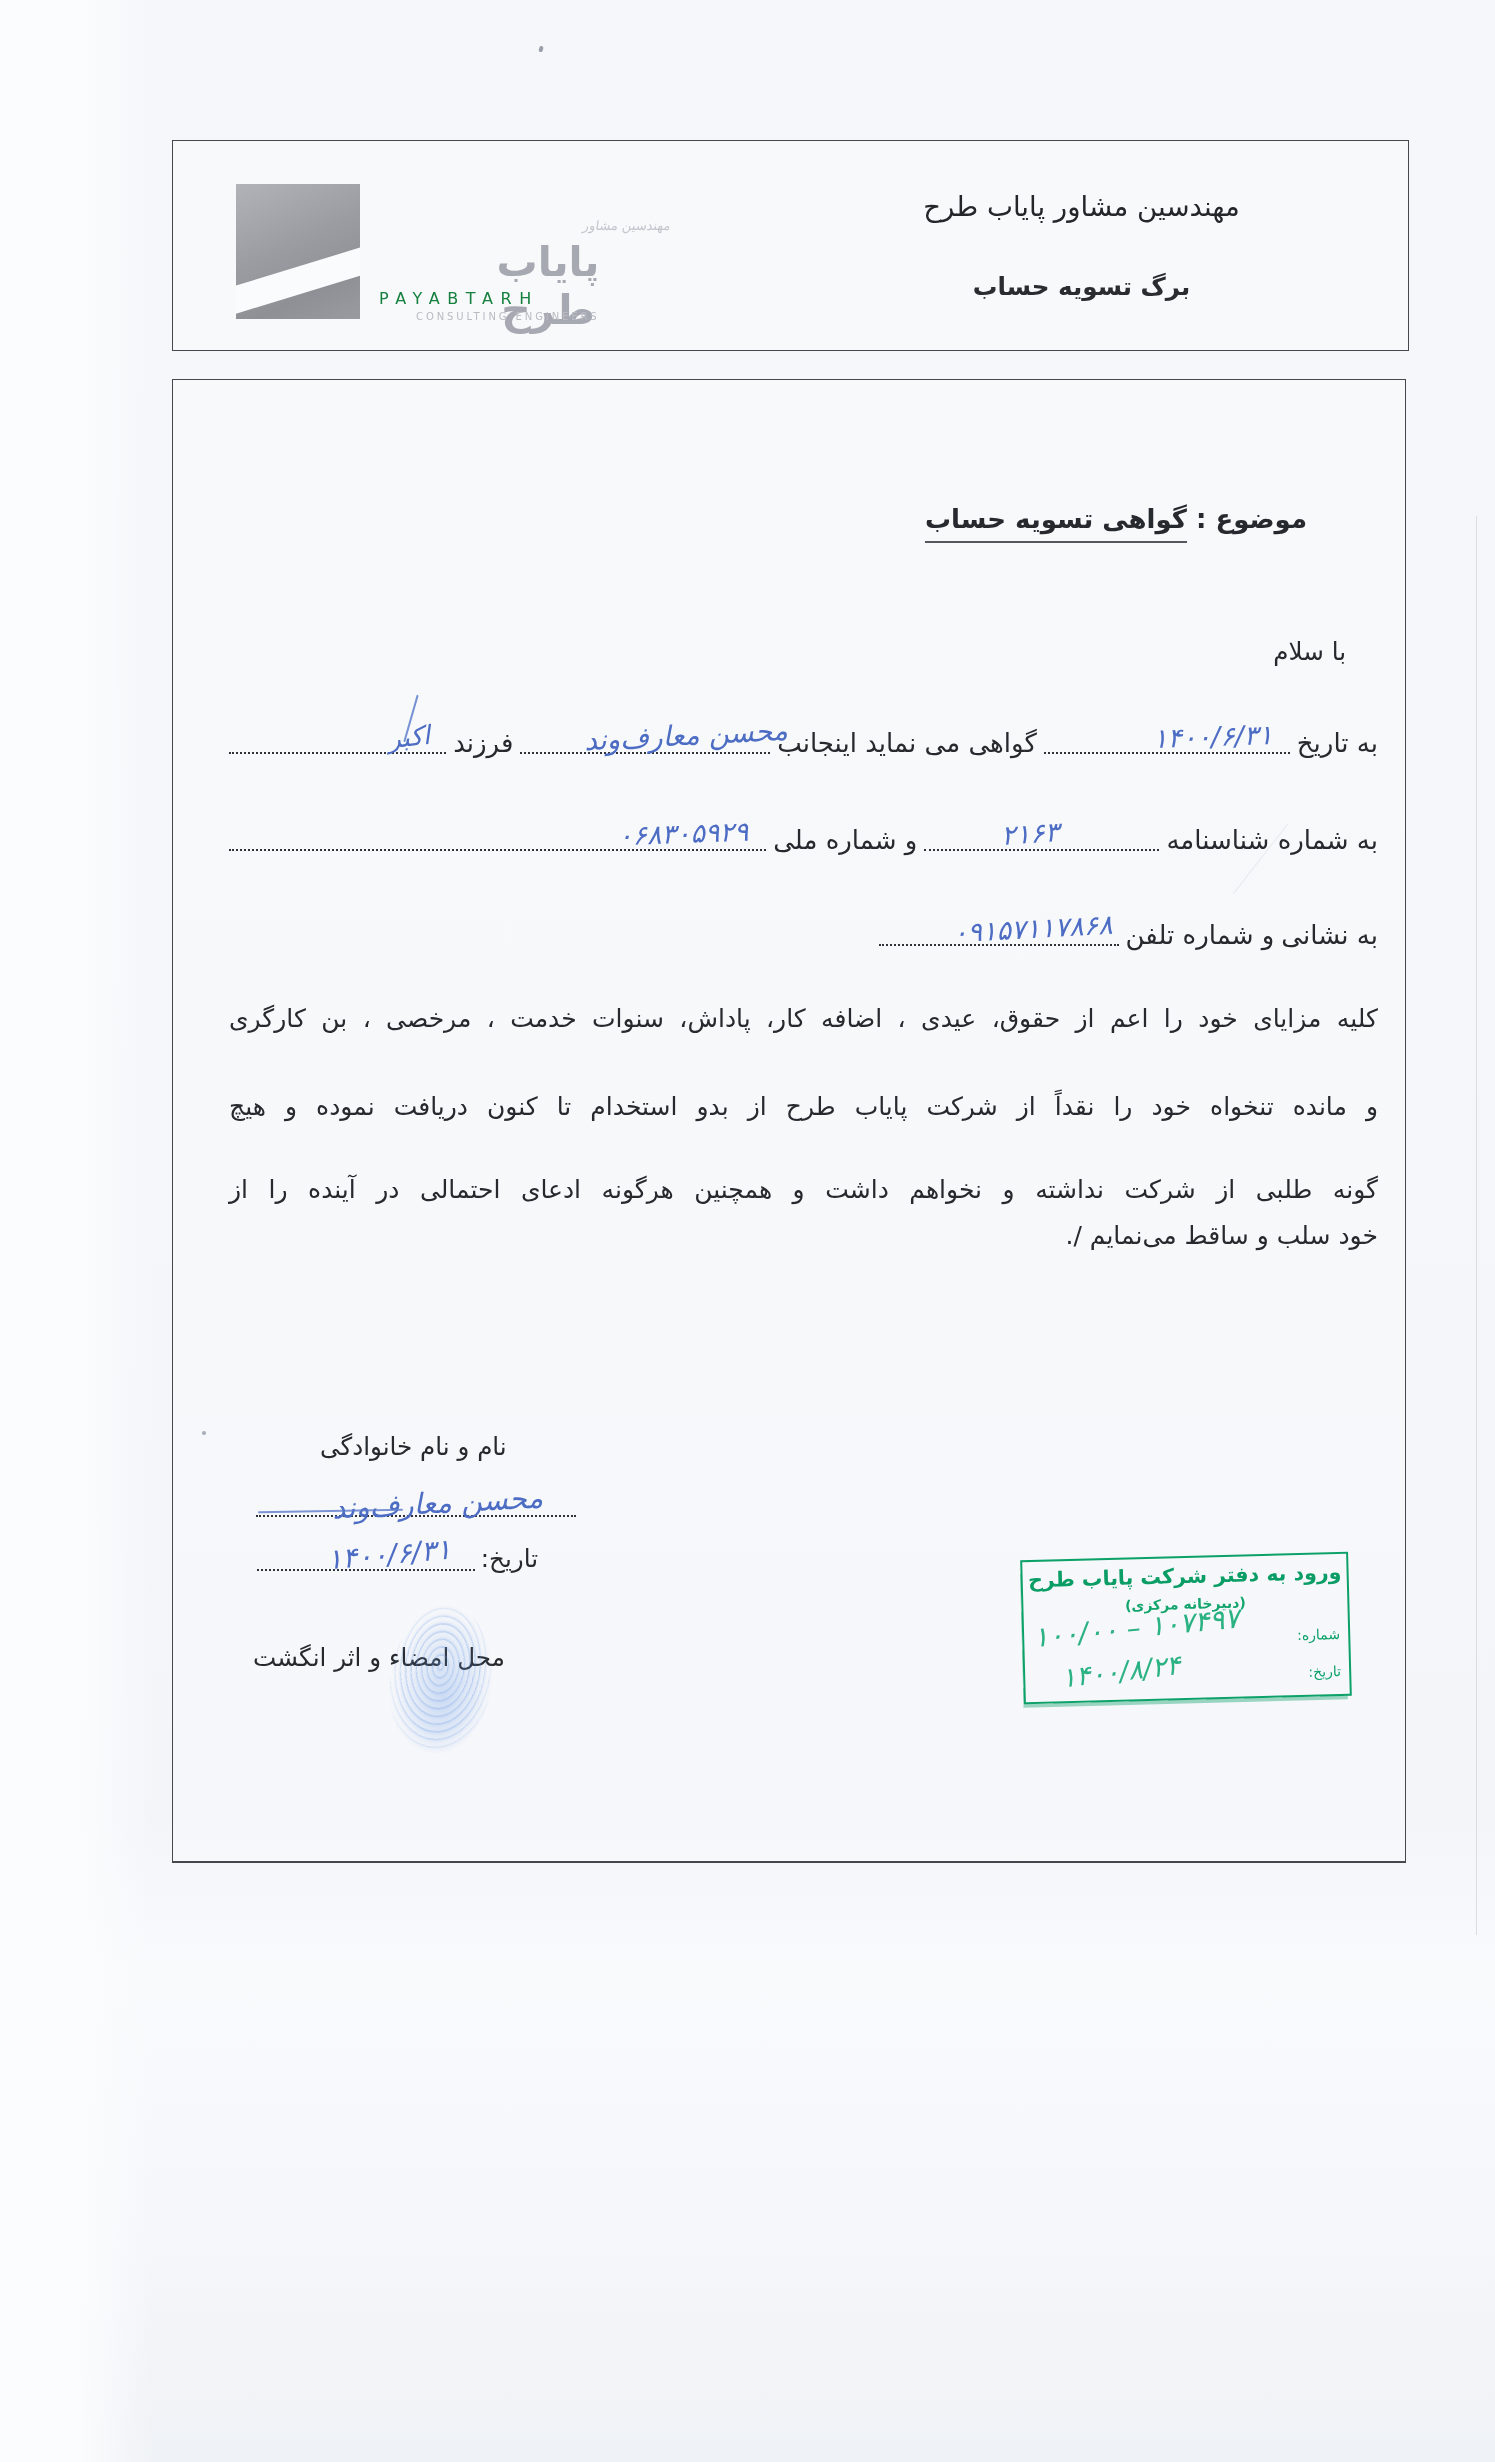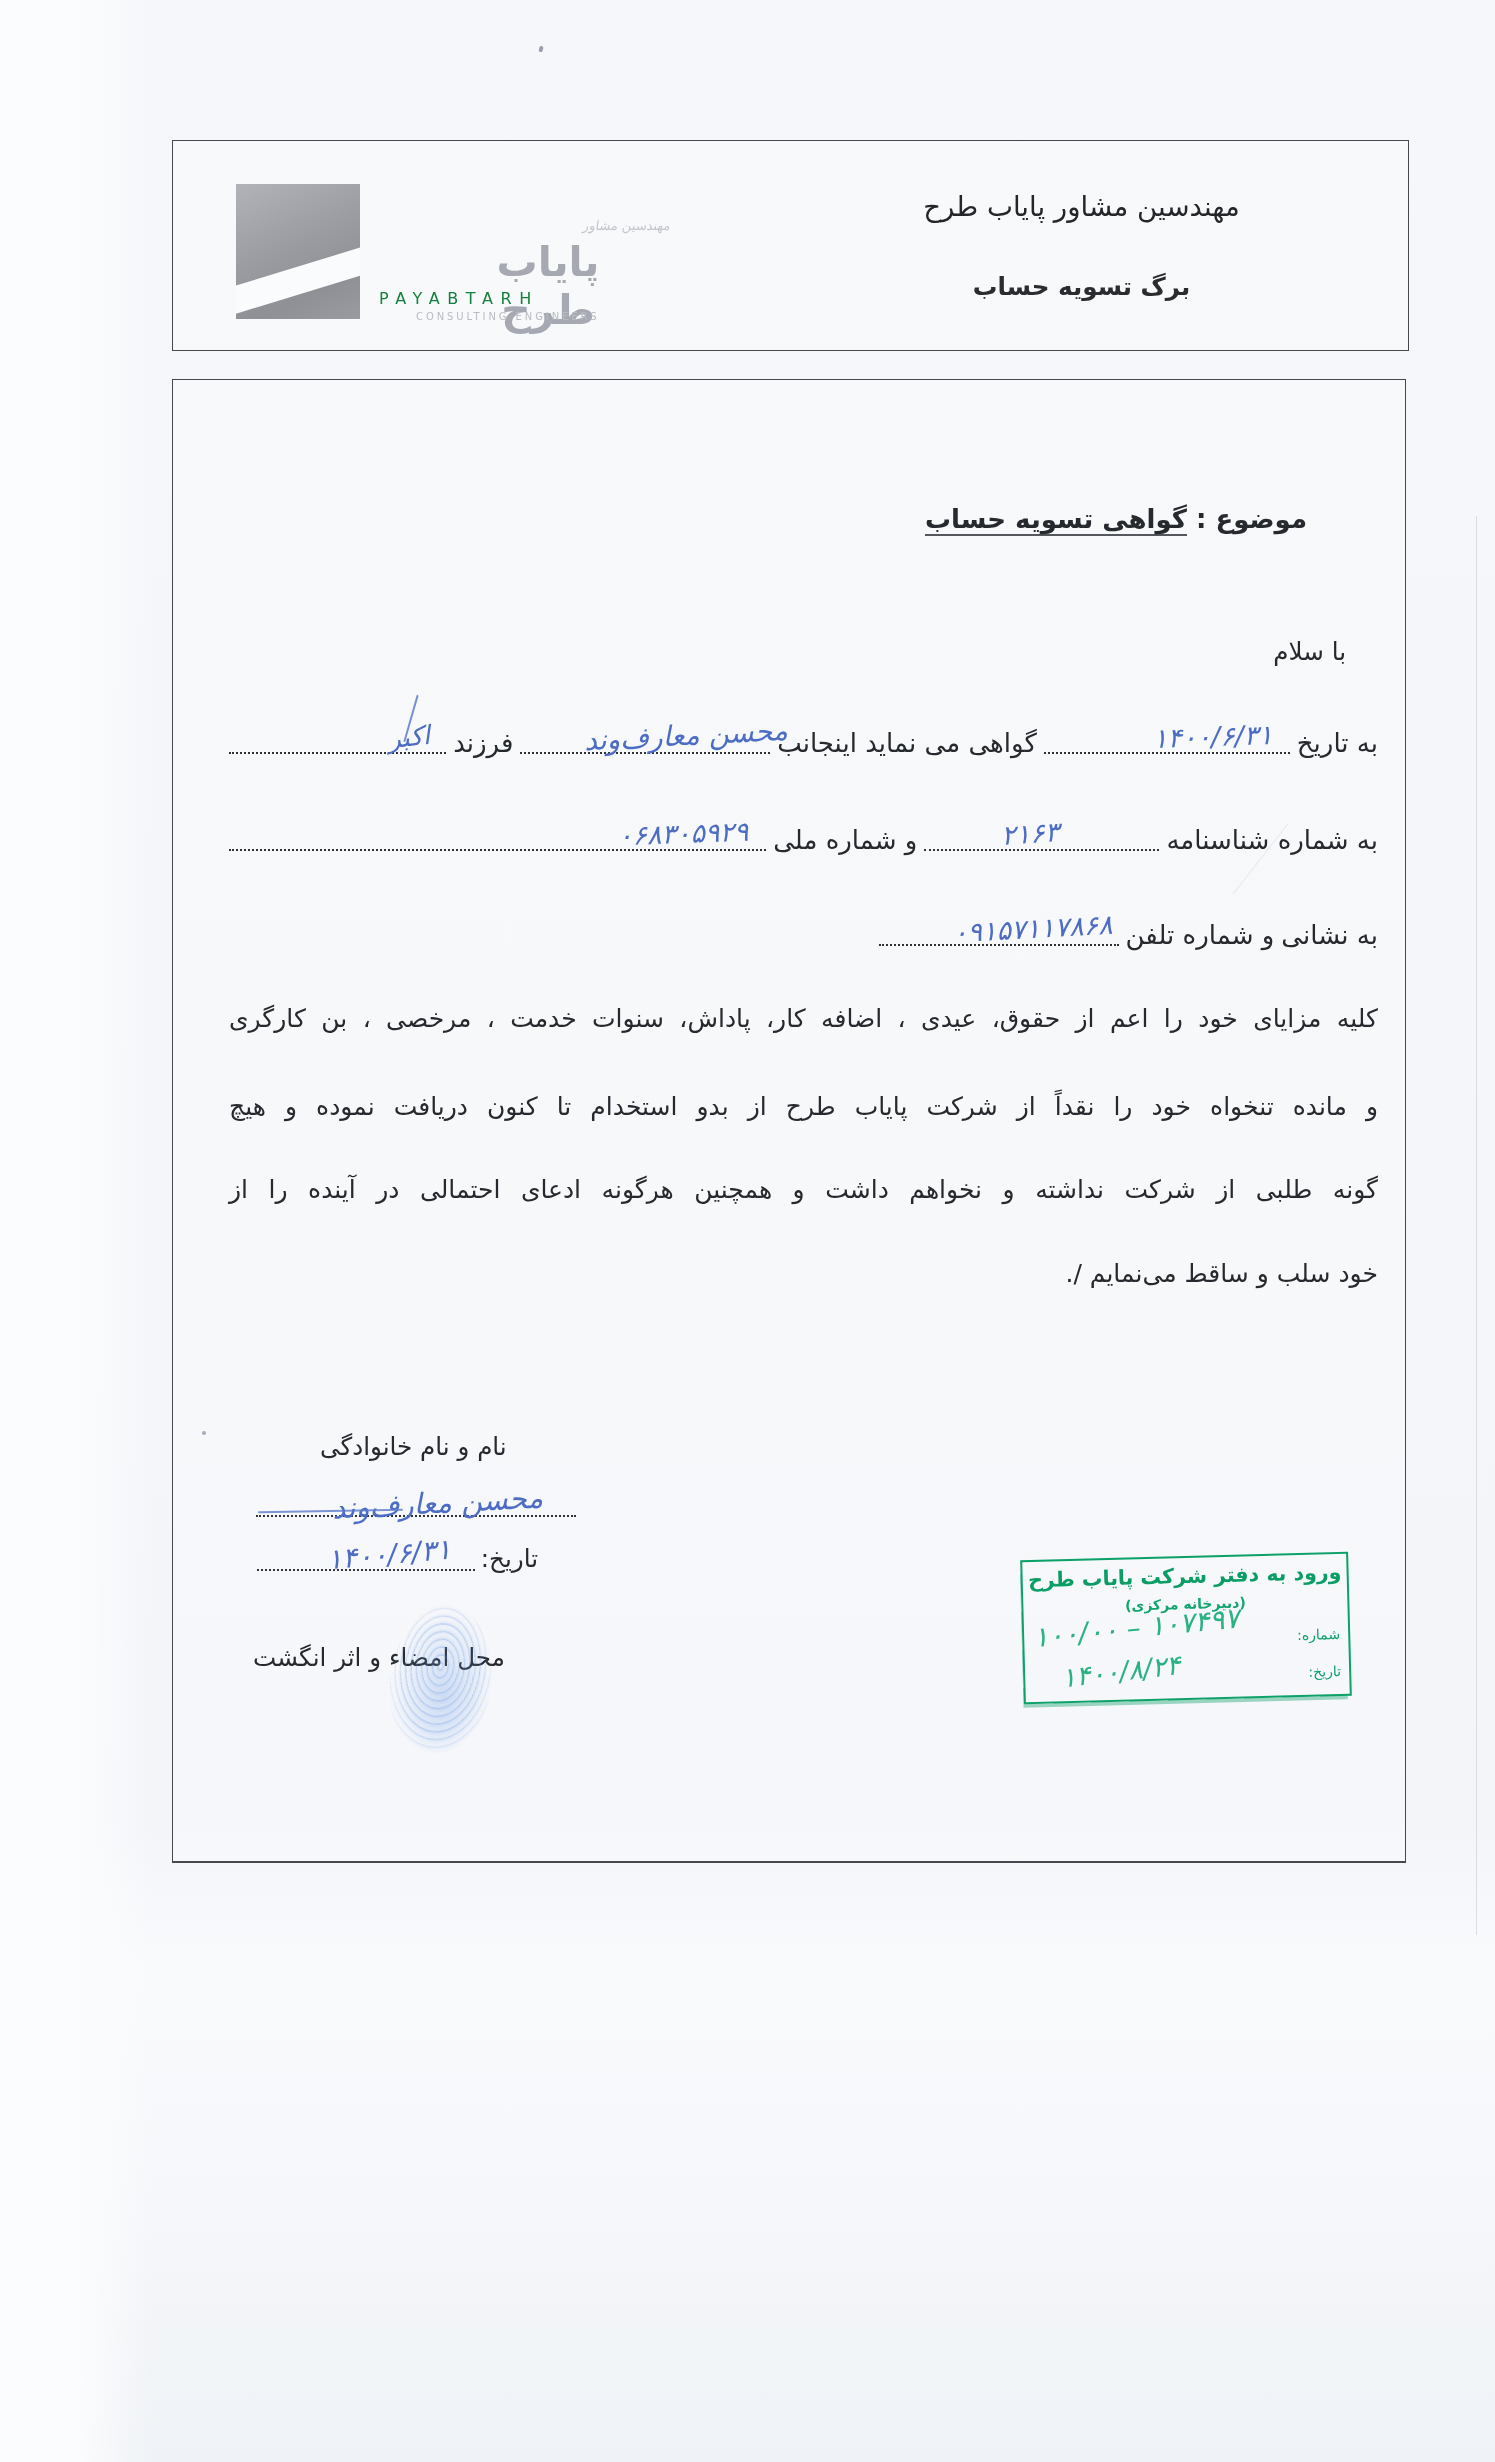--- a/index.html
+++ b/index.html
@@ -23,21 +23,21 @@
   .logo-fa{position:absolute;left:296px;top:97px;width:158px;text-align:center;font-size:41px;
     font-weight:bold;color:#a6a9b1;direction:rtl;}
   .logo-en{position:absolute;left:206px;top:148px;font-size:16px;letter-spacing:7.6px;color:#15803d;}
   .logo-en-sub{position:absolute;left:243px;top:170px;font-size:10px;letter-spacing:2.9px;color:#b8bbc2;}
   .hdr-col{position:absolute;left:744px;top:0;width:329px;text-align:center;direction:rtl;}
   .hdr-title{position:absolute;top:49px;width:100%;font-size:27.6px;font-weight:normal;color:#242629;}
   .hdr-subtitle{position:absolute;top:131px;width:100%;font-size:24.6px;font-weight:bold;color:#2a2c2f;}
   
   #main-box{left:172px;top:379px;width:1232px;height:1481px;border-bottom-width:2.9px;}
   .subject{position:absolute;top:124px;right:98px;font-size:26px;font-weight:bold;direction:rtl;}
-  .subject .u{border-bottom:2.3px solid #55585d;}
+  .subject .u{border-bottom:2.3px solid #55585d;padding-bottom:7px;}
   .greeting{position:absolute;top:257px;right:59px;font-size:24.6px;direction:rtl;}
   .fill-line{position:absolute;right:27px;left:56px;display:flex;direction:rtl;align-items:flex-end;
     font-size:26px;gap:7px;}
   .typed{white-space:nowrap;line-height:1.25;}
   .dots{position:relative;border-bottom:2.9px dotted #2f3236;height:23.5px;margin-bottom:5.9px;}
   .grow{flex:1 1 auto;}
   .hw{font-style:italic;color:#4d6dc4;white-space:nowrap;}
   .over{position:absolute;bottom:0px;font-size:27px;}
   .par{position:absolute;right:27px;left:56px;font-size:25px;direction:rtl;
     text-align:justify;text-align-last:justify;line-height:1.3;}
@@ -138,21 +138,21 @@
     <span class="typed">به نشانی</span>
     <span class="typed">و شماره تلفن</span>
     <span class="dots" style="flex:0 0 240px">
       <span class="hw over" style="right:5.9px;letter-spacing:2.9px;transform:rotate(-3deg);">۰۹۱۵۷۱۱۷۸۶۸</span>
     </span>
   </div>
 
   <div class="par" style="top:623px">کلیه مزایای خود را اعم از حقوق، عیدی ، اضافه کار، پاداش، سنوات خدمت ، مرخصی ، بن کارگری</div>
   <div class="par" style="top:794px">گونه طلبی از شرکت نداشته و نخواهم داشت و همچنین هرگونه ادعای احتمالی در آینده را از</div>
   <div class="par" style="top:711px">و مانده تنخواه خود را نقداً از شرکت پایاب طرح از بدو استخدام تا کنون دریافت نموده و هیچ</div>
-  <div class="par last" style="top:878px">خود سلب و ساقط می‌نمایم /.</div>
+  <div class="par last" style="top:840px">خود سلب و ساقط می‌نمایم /.</div>
 
   <div class="pen-slash"></div>
 
   <div class="sig-label">نام و نام خانوادگی</div>
   <div class="sig-name-row">
     <span class="hw">محسن معارف‌وند</span>
   </div>
   <div class="sig-stroke"></div>
   <div class="sig-date-row">
     <span class="typed">تاریخ:</span>

